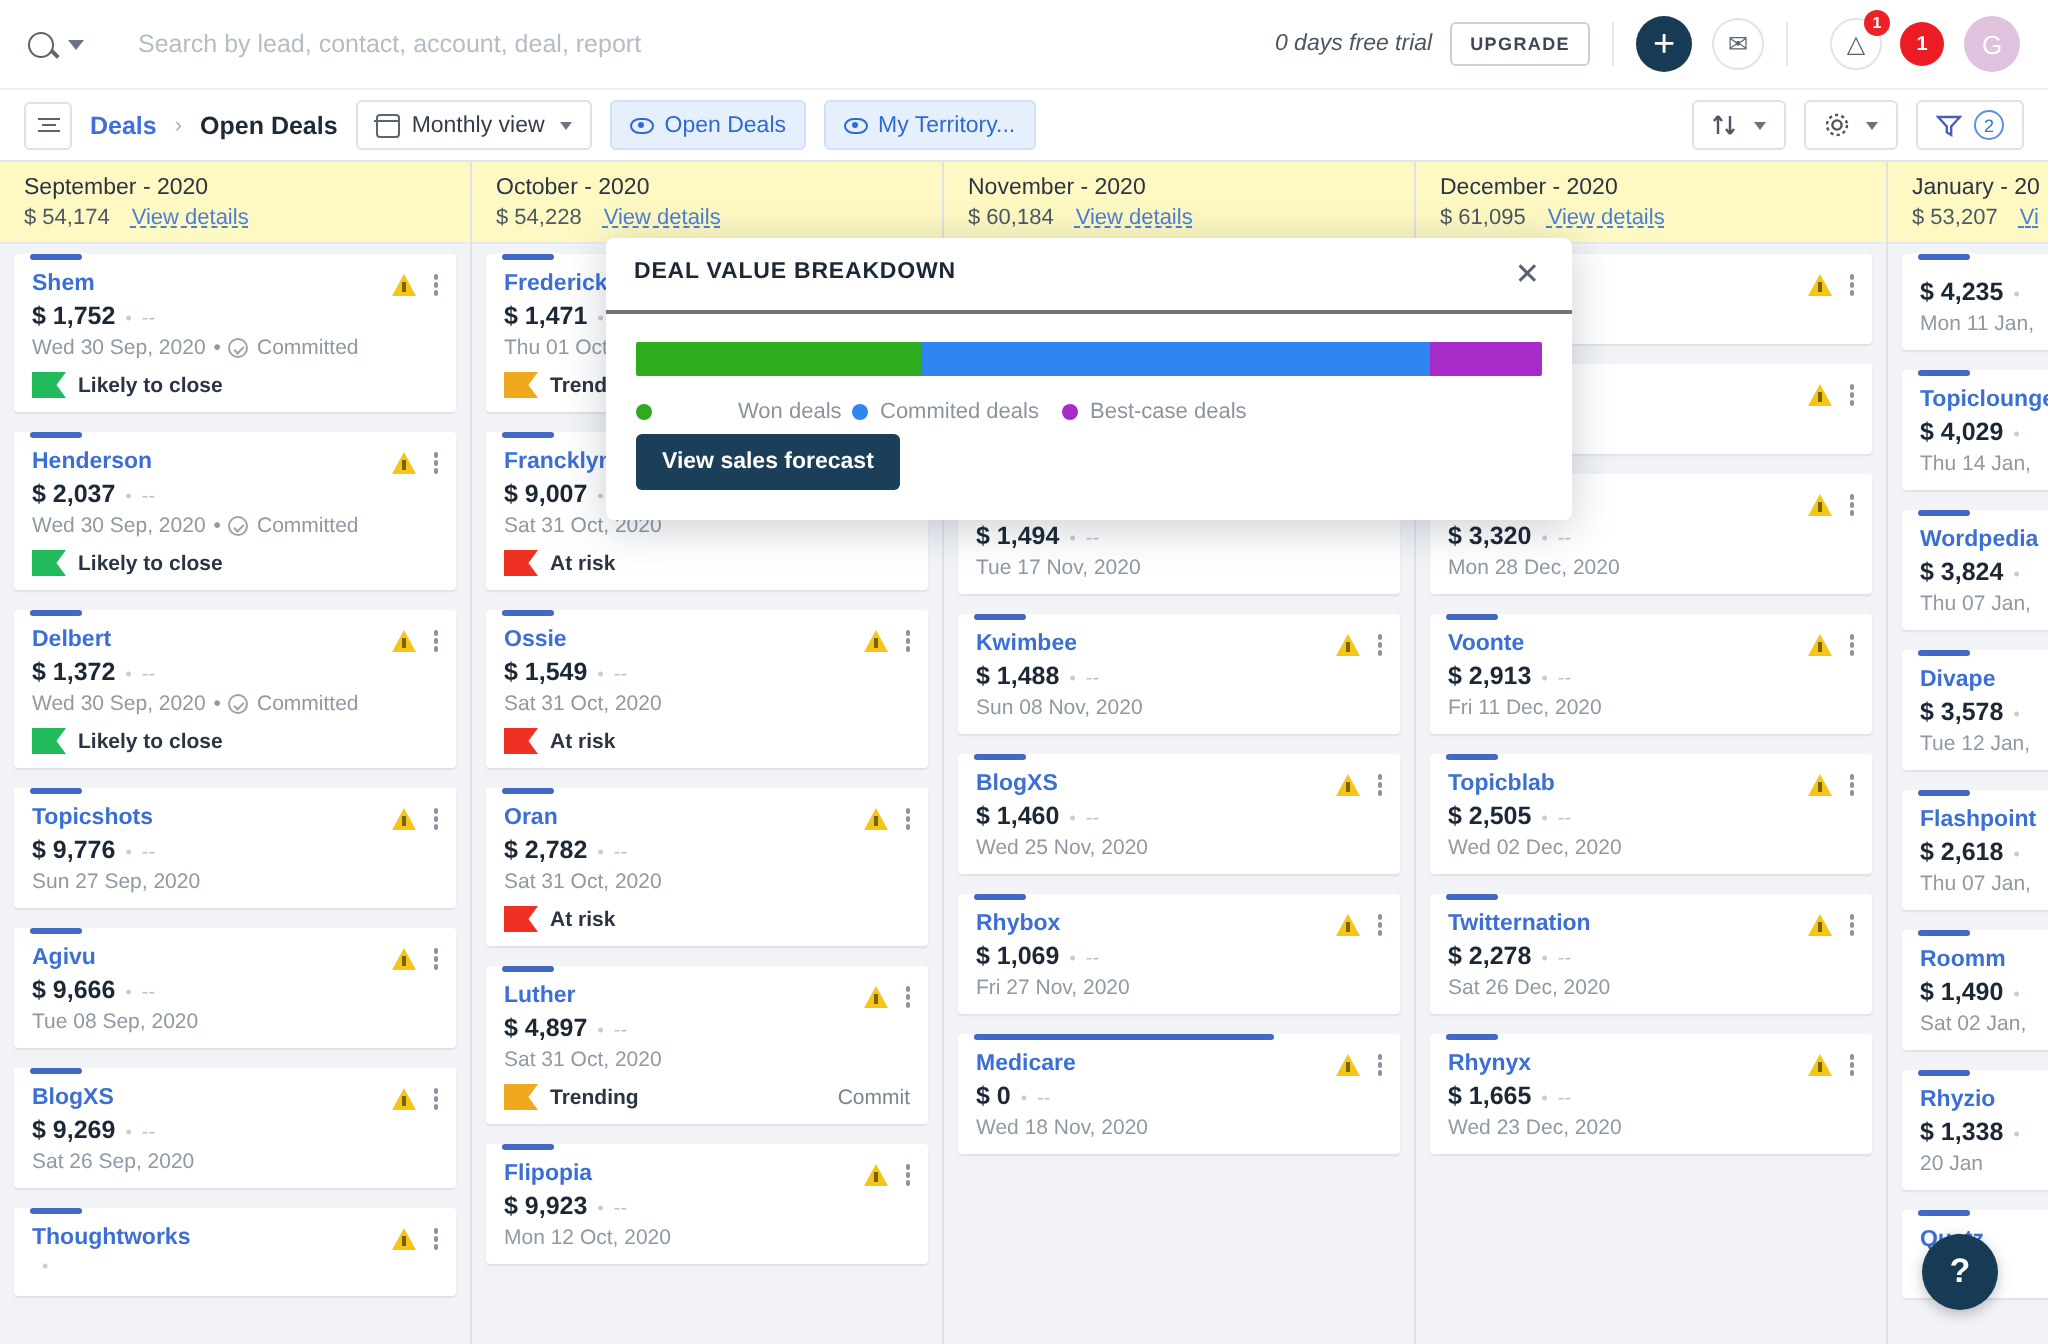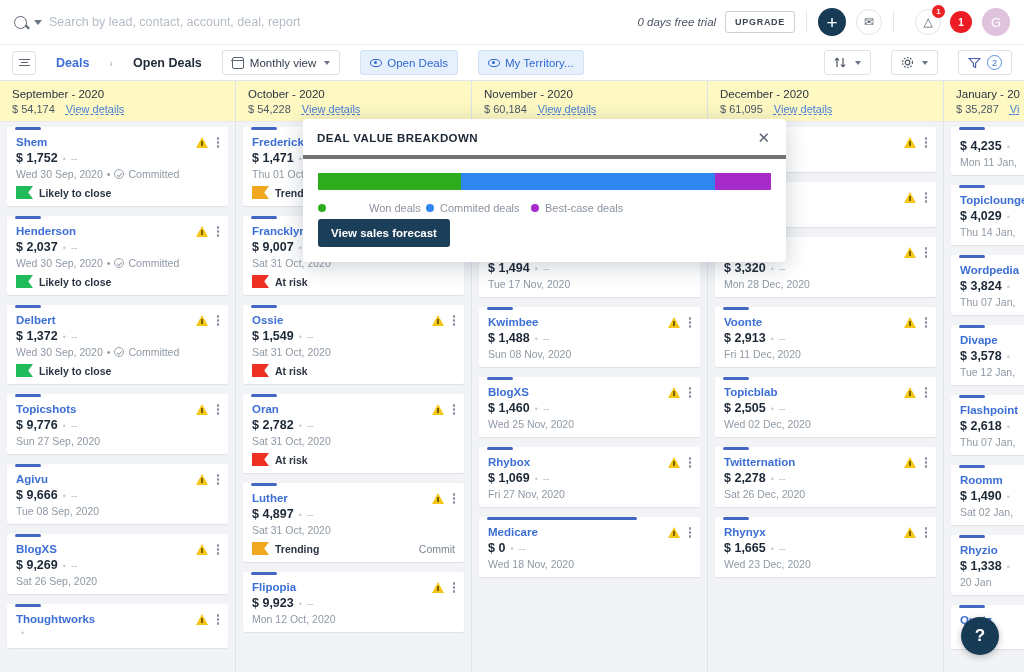--- a/index.html
+++ b/index.html
@@ -18,21 +18,21 @@
   }
   .search-wrap { display: flex; align-items: center; gap: 7px; flex: 1; }
   .mag { width: 13px; height: 13px; border: 1.6px solid #5a6472; border-radius: 50%;
          position: relative; flex: none; }
   .mag::after { content: ""; position: absolute; width: 5px; height: 1.6px;
          background: #5a6472; transform: rotate(45deg); right: -4px; bottom: 0px; }
   .caret-sm { width: 0; height: 0; border-left: 4px solid transparent;
          border-right: 4px solid transparent; border-top: 5px solid #6a7482; }
   .search-input {
     border: none; outline: none; font-size: 12.5px; color: #2a3443;
-    flex: 1; margin-left: 0; font-family: "Liberation Sans", sans-serif;
+    flex: 1; margin-left: 20px; font-family: "Liberation Sans", sans-serif;
     background: transparent;
   }
   .search-input::placeholder { color: #b4bcc6; }
 
   .trial-txt { font-size: 11.5px; color: #4a5563; font-style: italic; margin-right: 9px; }
   .upgrade-btn {
     font-size: 9px; letter-spacing: .7px; color: #3c4654; background: #fff;
     border: 1px solid #c9d0d8; border-radius: 3px; padding: 5px 9px;
     font-weight: bold; cursor: pointer; font-family: "Liberation Sans", sans-serif;
   }
@@ -61,21 +61,21 @@
   .avatar {
     width: 28px; height: 28px; border-radius: 50%; background: #dfc2dd; color: #fff;
     font-size: 13px; display: flex; align-items: center; justify-content: center;
     margin-left: 10px; cursor: pointer; flex: none;
   }
 
   
   .toolbar {
     height: 37px; background: #fff; border-top: 1px solid #eceff2;
     border-bottom: 1px solid #e2e6ea; display: flex; align-items: center;
-    padding: 0 12px; gap: 20px; position: relative; z-index: 5;
+    padding: 0 12px; gap: 9px; position: relative; z-index: 5;
   }
   .tb-icon-btn {
     width: 24px; height: 24px; border: 1px solid #dde2e8; border-radius: 3px;
     background: #fff; display: flex; flex-direction: column; justify-content: center;
     align-items: center; gap: 1.5px; cursor: pointer; flex: none;
   }
   .tb-icon-btn i { display: block; height: 1.6px; background: #5a6472; }
   .crumb-link { font-size: 12.5px; color: #3f6fd8; font-weight: bold; cursor: pointer; }
   .crumb-sep { font-size: 11px; color: #a8b0ba; }
   .crumb-cur { font-size: 12.5px; color: #1f2937; font-weight: bold; }
@@ -158,22 +158,22 @@
   .flag-tx { font-size: 10.5px; color: #2b3442; font-weight: bold; }
   .commit-tx { font-size: 10.5px; color: #7b858f; }
 
   
   .modal {
     position: absolute; left: 303px; top: 119px; width: 483px;
     background: #fff; border-radius: 4px; box-shadow: 0 4px 22px rgba(20,35,60,.22);
     z-index: 40;
   }
   .modal-head {
-    display: flex; align-items: center; justify-content: space-between;
-    padding: 11px 14px 10px; border-bottom: 4px solid #737373;
+    display: flex; justify-content: space-between;
+    padding: 11px 14px 10px; border-bottom: 2px solid #737373;
   }
   .modal-title { font-size: 11.5px; font-weight: bold; color: #1d2836; letter-spacing: .4px; }
   .modal-x { font-size: 15px; color: #59636f; cursor: pointer; line-height: 1; padding: 0 2px; }
   .modal-body { padding: 14px 15px 15px; }
   .mrow1 { display: flex; align-items: baseline; gap: 26px; margin-bottom: 11px; }
   .mlabel { font-size: 11.5px; color: #8b949e; }
   .mval { font-size: 12px; color: #1d2836; font-weight: bold; }
   .mlink { font-size: 11.5px; color: #3c6fd4; font-weight: bold; cursor: pointer; }
   .mbar { display: flex; height: 17px; border-radius: 1px; overflow: hidden; margin-bottom: 12px; }
   .legend { display: flex; margin-bottom: 5px; }
@@ -962,21 +962,21 @@
                 <span>Wed 23 Dec, 2020</span>
               </div>
             </div>
           </div>
         </div>
       </div>
       <div class="col">
         <div class="col-head">
           <div class="col-title">January - 20</div>
           <div class="col-sub">
-            <span class="col-amt">$ 35,287</span>
+            <span class="col-amt">$ 53,207</span>
             <span class="col-details">Vi</span>
           </div>
         </div>
         <div class="col-body">
           <div class="card">
             <div class="card-bar" style="width:26px"></div>
             <div class="card-in">
               <div class="card-name"></div>
               <div class="card-amt-row">
                 <span class="card-amt">$ 4,235</span>

